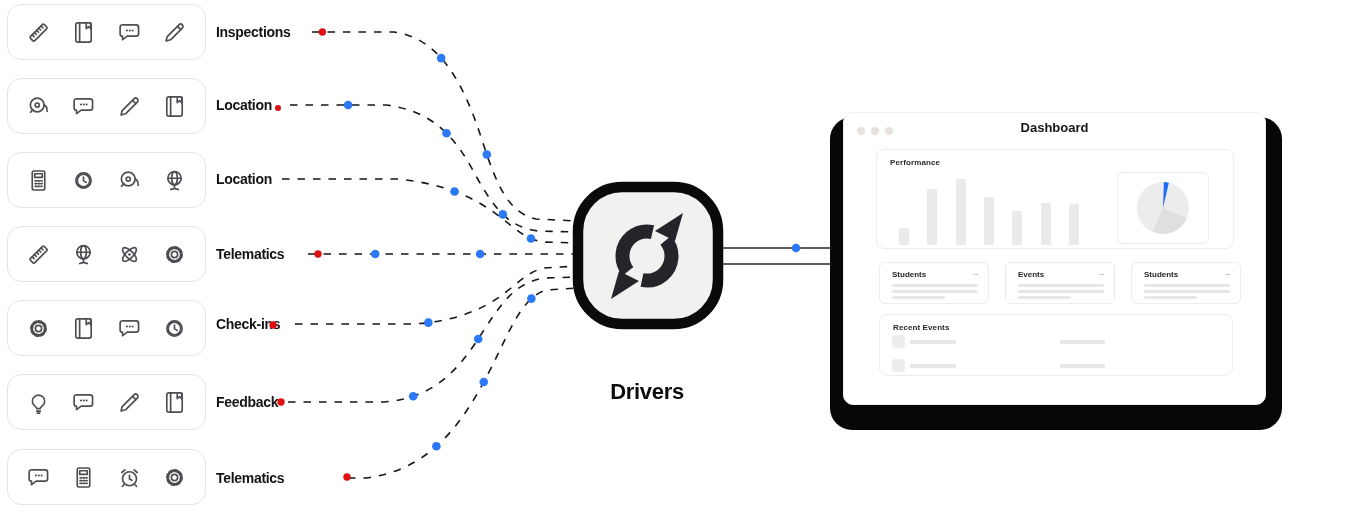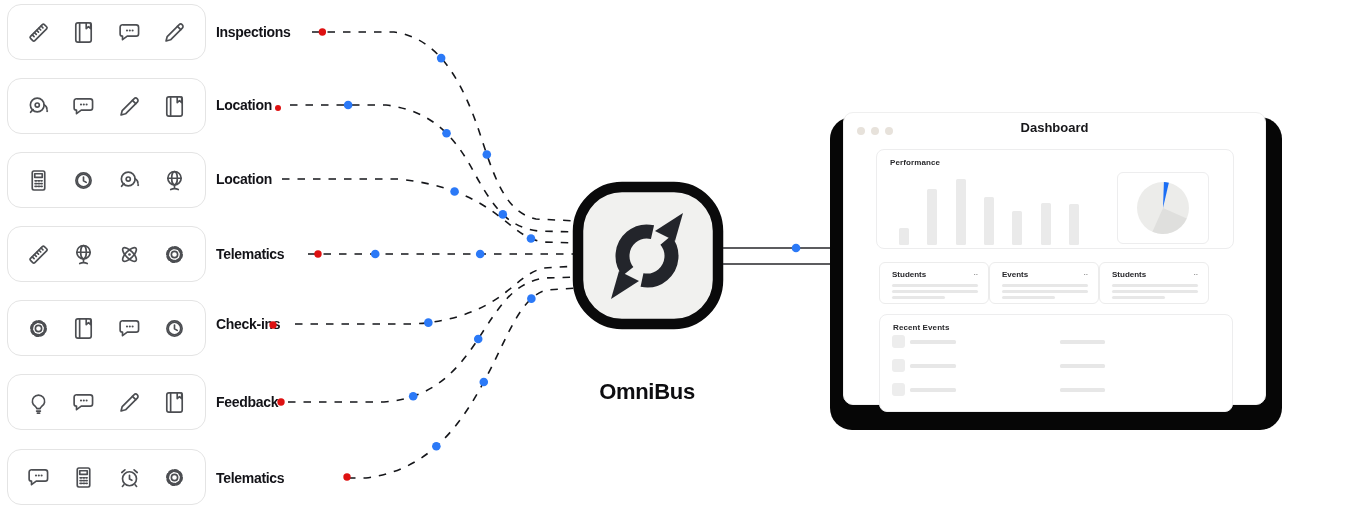--- a/index.html
+++ b/index.html
@@ -32,27 +32,27 @@
   .win-title{position:absolute;left:0;right:0;top:7px;text-align:center;font-size:13px;
              font-weight:bold;color:#17171a;}
   .panel{position:absolute;background:#fff;border:1px solid #ededee;box-sizing:border-box;}
   #perf-panel{left:32px;top:36px;width:358px;height:100px;border-radius:8px;}
   .panel-title{position:absolute;left:13px;top:8px;font-size:8px;font-weight:bold;color:#29292c;
                letter-spacing:0.1px;}
   .bar{position:absolute;bottom:3px;width:10px;background:#eaeaea;border-radius:1.5px;}
   #pie-card{position:absolute;left:240px;top:22px;width:92px;height:72px;border:1px solid #ededee;
             border-radius:6px;box-sizing:border-box;}
   #pie{position:absolute;left:50%;top:50%;transform:translate(-50%,-50%);}
-  #cards-row{position:absolute;left:35px;top:149px;display:flex;gap:0;}
+  #cards-row{position:absolute;left:35px;top:149px;display:flex;gap:16px;}
   .mini-card{position:relative;width:110px;height:42px;border:1px solid #ececec;border-radius:6px;
              background:#fff;box-sizing:border-box;}
   .mini-title{position:absolute;left:12px;top:7px;font-size:8px;font-weight:bold;color:#26262a;}
   .mini-menu{position:absolute;right:10px;top:5px;font-size:8px;font-weight:bold;color:#9b9b9b;}
   .sk{position:absolute;left:12px;height:3px;background:#e7e7e7;border-radius:1.5px;}
-  #recent-panel{left:35px;top:201px;width:354px;height:98px;border-radius:8px;overflow:hidden;}
+  #recent-panel{left:35px;top:201px;width:354px;height:62px;border-radius:8px;overflow:hidden;}
   .sq{position:absolute;left:12px;width:13px;height:13px;background:#ededed;border-radius:3px;}
   .rline{position:absolute;height:3.5px;background:#e7e7e7;border-radius:1.5px;}
 </style>
 </head>
 <body>
 
 <div id="canvas">
 
   <div id="source-rows">
       <div class="icon-box" style="top: 4px;">
@@ -299,21 +299,21 @@
         <circle cx="413.1927185058594" cy="396.2480773925781" r="4.3" fill="#2b79f7"></circle>
         <circle cx="478.22357177734375" cy="338.9598693847656" r="4.3" fill="#2b79f7"></circle>
         <circle cx="347" cy="477" r="3.7" fill="#de1111"></circle>
         <circle cx="436.35198974609375" cy="446.3116455078125" r="4.3" fill="#2b79f7"></circle>
         <circle cx="483.7741394042969" cy="381.9801025390625" r="4.3" fill="#2b79f7"></circle>
         <circle cx="531.366943359375" cy="298.6417236328125" r="4.3" fill="#2b79f7"></circle>
         <circle cx="796" cy="248" r="4.3" fill="#2b79f7"></circle>
       </g>
   </svg>
 
-  <div class="omnibus-label">OmniBus</div>
+  <div class="omnibus-label">Drivers</div>
 
   <div class="frame"></div>
 
   <div class="window">
     <div class="traffic" id="traffic">
         <i></i>
         <i></i>
         <i></i>
       </div>
     <div class="win-title">Dashboard</div>

